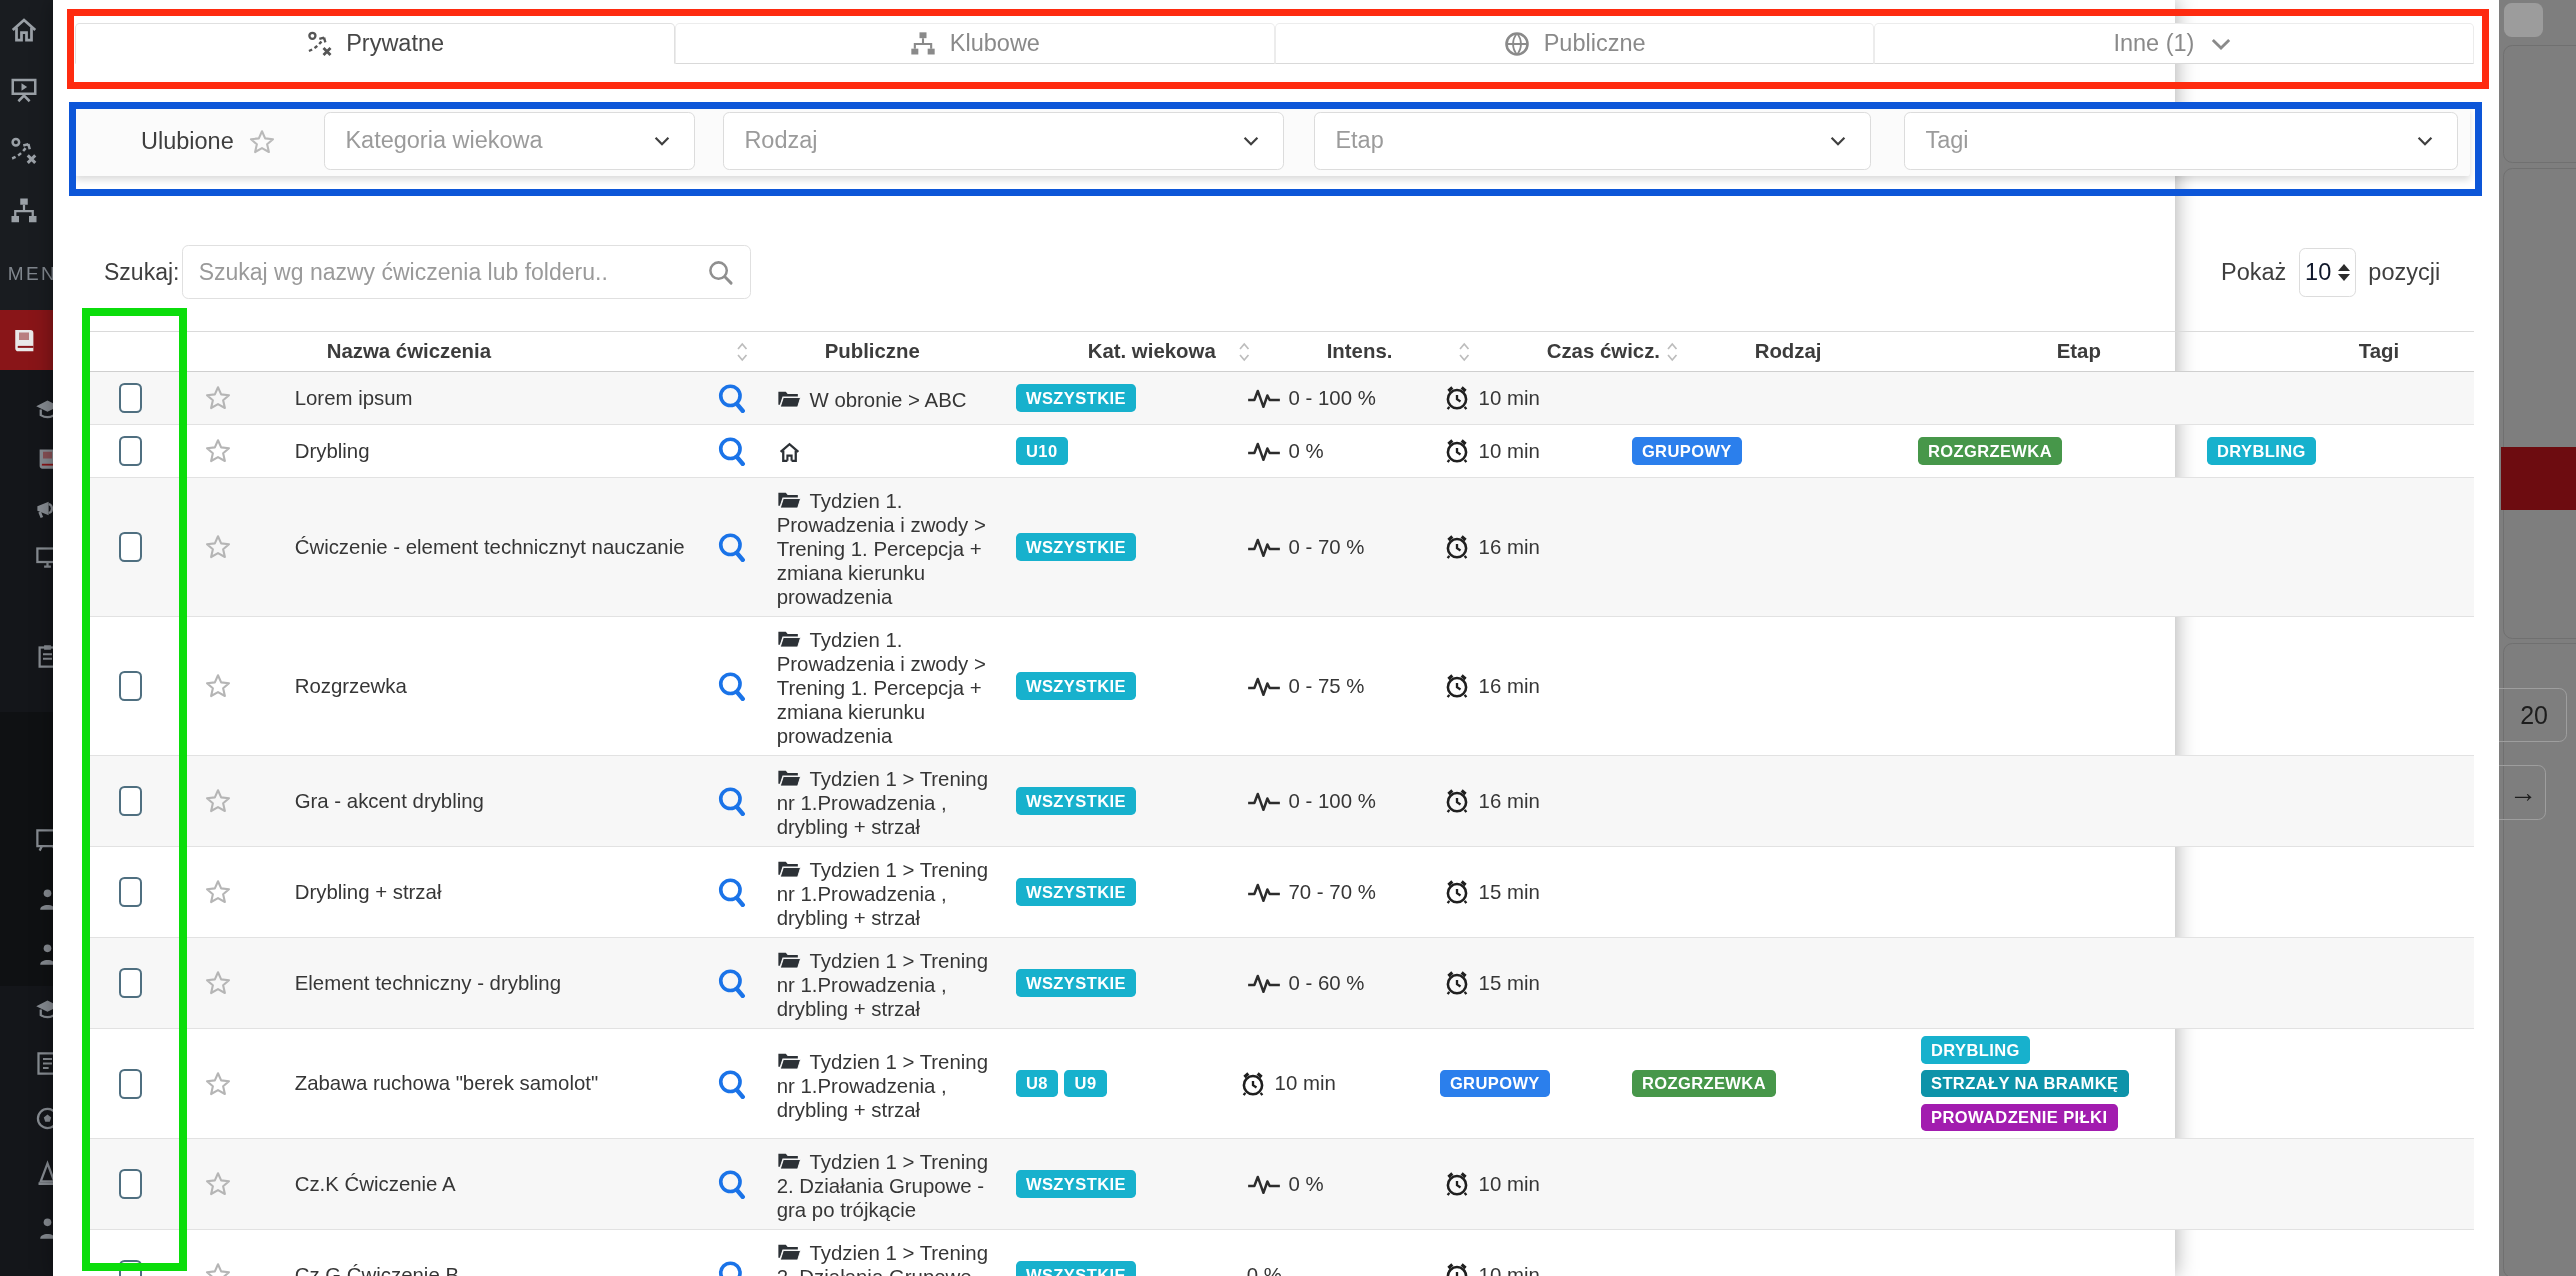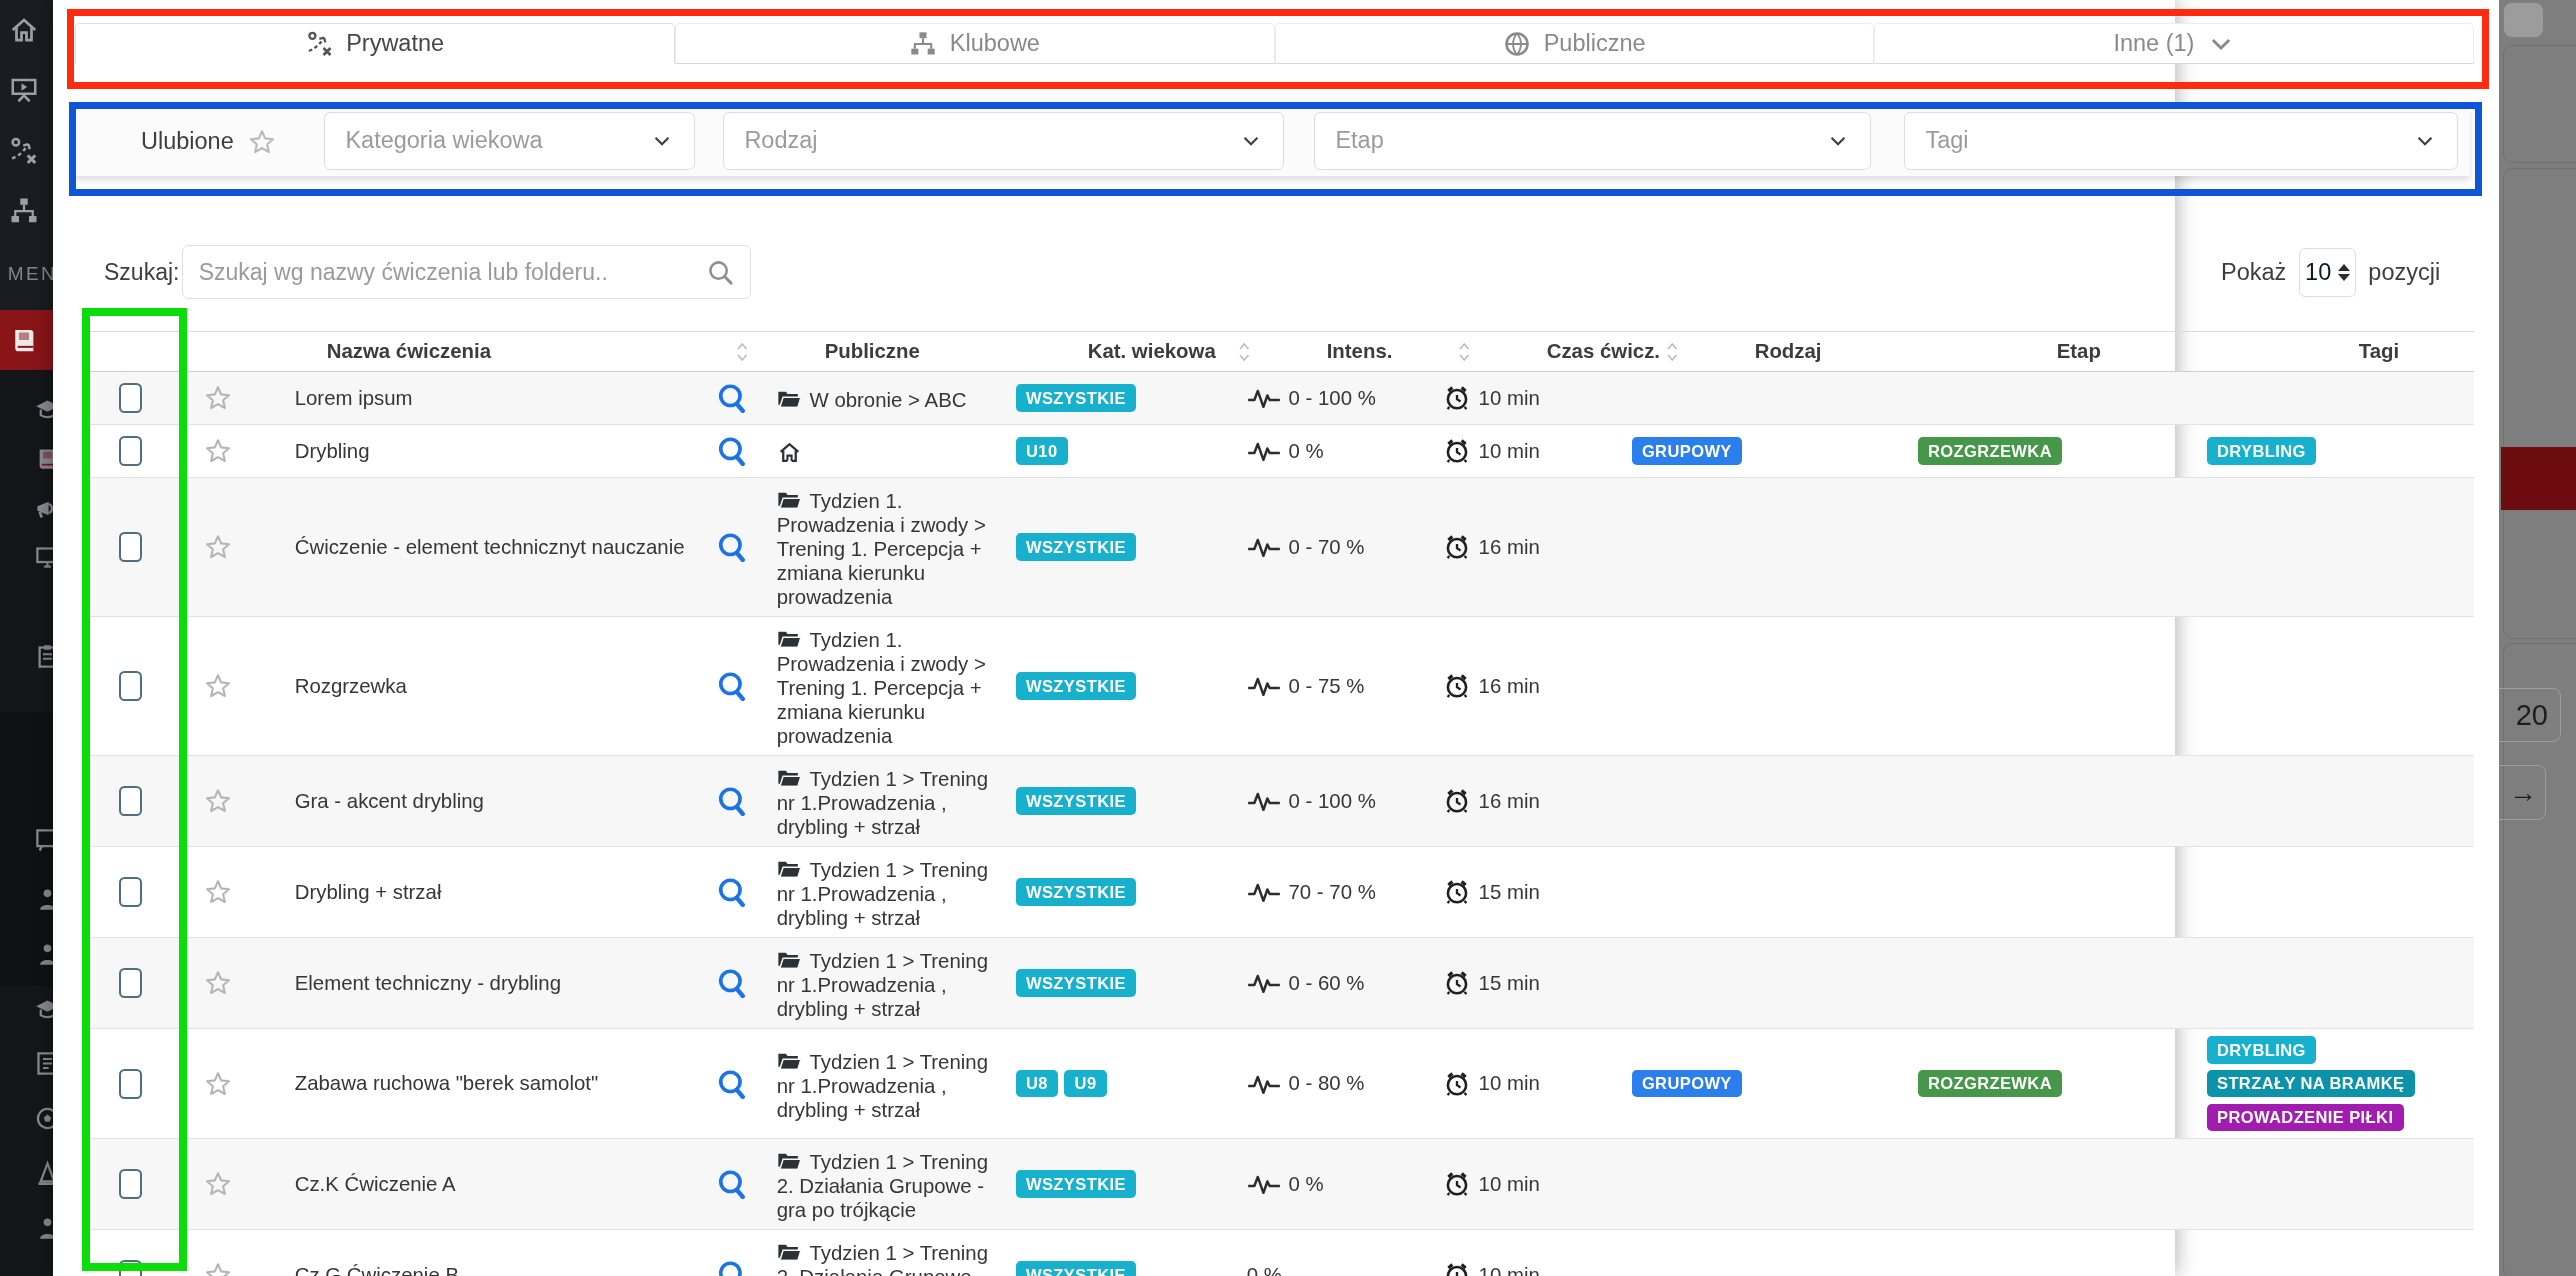--- a/index.html
+++ b/index.html
@@ -30,21 +30,21 @@
   .sb-low:nth-child(9){top:996px;} .sb-low:nth-child(10){top:1050px;}
   .sb-low:nth-child(11){top:1105px;} .sb-low:nth-child(12){top:1160px;}
   .sb-low:nth-child(13){top:1215px;}
 
   
   #right-strip{position:absolute;right:0;top:0;width:77px;height:1276px;background:#7e7e7e;z-index:0;overflow:hidden;}
   .rs-thumb{position:absolute;left:4.7px;top:3.1px;width:39px;height:34px;border-radius:7.8px;background:#9c9c9c;}
   .rs-card{position:absolute;left:3.9px;width:172px;border:1.6px solid #707070;border-radius:9.4px;}
   .rs-card1{top:45px;height:116px;} .rs-card2{top:168px;height:469px;} .rs-card3{top:643px;height:633px;}
   .rs-redband{position:absolute;left:1.6px;top:447px;width:75px;height:63px;background:#6d0c10;}
-  .rs-numbox{position:absolute;left:-27px;top:688px;width:75px;height:52px;border:1.6px solid #9e9e9e;border-radius:7.8px;display:flex;align-items:center;justify-content:flex-end;padding-right:12px;font-size:29px;color:#1d1d1d;}
+  .rs-numbox{position:absolute;left:-27px;top:688px;width:75px;height:52px;border:1.6px solid #9e9e9e;border-radius:7.8px;display:flex;align-items:center;justify-content:flex-end;padding-right:18px;font-size:25px;color:#1d1d1d;}
   .rs-arrowbox{position:absolute;left:-27px;top:765px;width:64px;height:53px;border:1.6px solid #9e9e9e;border-radius:7.8px;display:flex;align-items:center;justify-content:flex-end;padding-right:7.8px;font-size:28px;color:#1d1d1d;}
 
   
   #modal{position:absolute;left:53px;top:0;width:2122px;height:1276px;background:#ffffff;z-index:10;box-shadow:0 0 20.4px rgba(0,0,0,0.35);}
 
   
   #tabbar{position:absolute;left:22px;top:23px;width:2399px;height:41px;display:flex;}
   .tab{flex:1;display:flex;align-items:center;justify-content:center;gap:12.5px;font-size:23.5px;color:#8a8a8a;background:#fff;border:0.8px solid #ececec;border-bottom:1.6px solid #d9d9d9;border-radius:4.7px 4.7px 0 0;cursor:pointer;}
   .tab .icn{width:28px;height:28px;color:#8a8a8a;}
   .tab.active{color:#474747;border-color:#e0e0e0;border-bottom:1.6px solid #ffffff;}
@@ -840,28 +840,20 @@
           <div class="cell c-cat"><span class="icn">
               <svg viewBox="0 0 26 22" width="100%" height="100%">
                 <path d="M1 3 H9 L11 5.4 H22 V8 H5.5 L2.6 17 L1 17 Z" fill="currentColor"></path>
                 <path d="M6.3 9.2 H25 L21.8 19.5 H3 Z" fill="currentColor" stroke="#ffffff" stroke-width="1"></path>
               </svg>
             </span><span>Tydzien 1 &gt; Trening nr 1.Prowadzenia , drybling + strzał</span></div>
           <div class="cell c-age">
             <span class="badge" style="background: rgb(23, 177, 205);">U8</span>
             <span class="badge" style="background: rgb(23, 177, 205);">U9</span>
           </div>
-          <div class="cell c-int">
-            <span class="icn">
-              <svg viewBox="0 0 30 20" width="100%" height="100%">
-                <path d="M1 12 H6.5 L9.5 4 L14.5 18 L18 8 L20 12 H29" fill="none" stroke="currentColor" stroke-width="2.2" stroke-linejoin="round"></path>
-              </svg>
-            </span>
-            <span>0 - 80 %</span>
-          </div>
           <div class="cell c-time">
             <span class="icn">
               <svg viewBox="0 0 24 24" width="100%" height="100%">
                 <circle cx="12" cy="13" r="7.8" fill="none" stroke="currentColor" stroke-width="2.2"></circle>
                 <path d="M12 9.5 V13 L15 15" fill="none" stroke="currentColor" stroke-width="2"></path>
                 <path d="M4.6 6 L8 3 M19.4 6 L16 3" stroke="currentColor" stroke-width="2.6"></path>
                 <path d="M5.4 19.6 L4 21.6 M18.6 19.6 L20 21.6" stroke="currentColor" stroke-width="2"></path>
               </svg>
             </span>
             <span>10 min</span>

